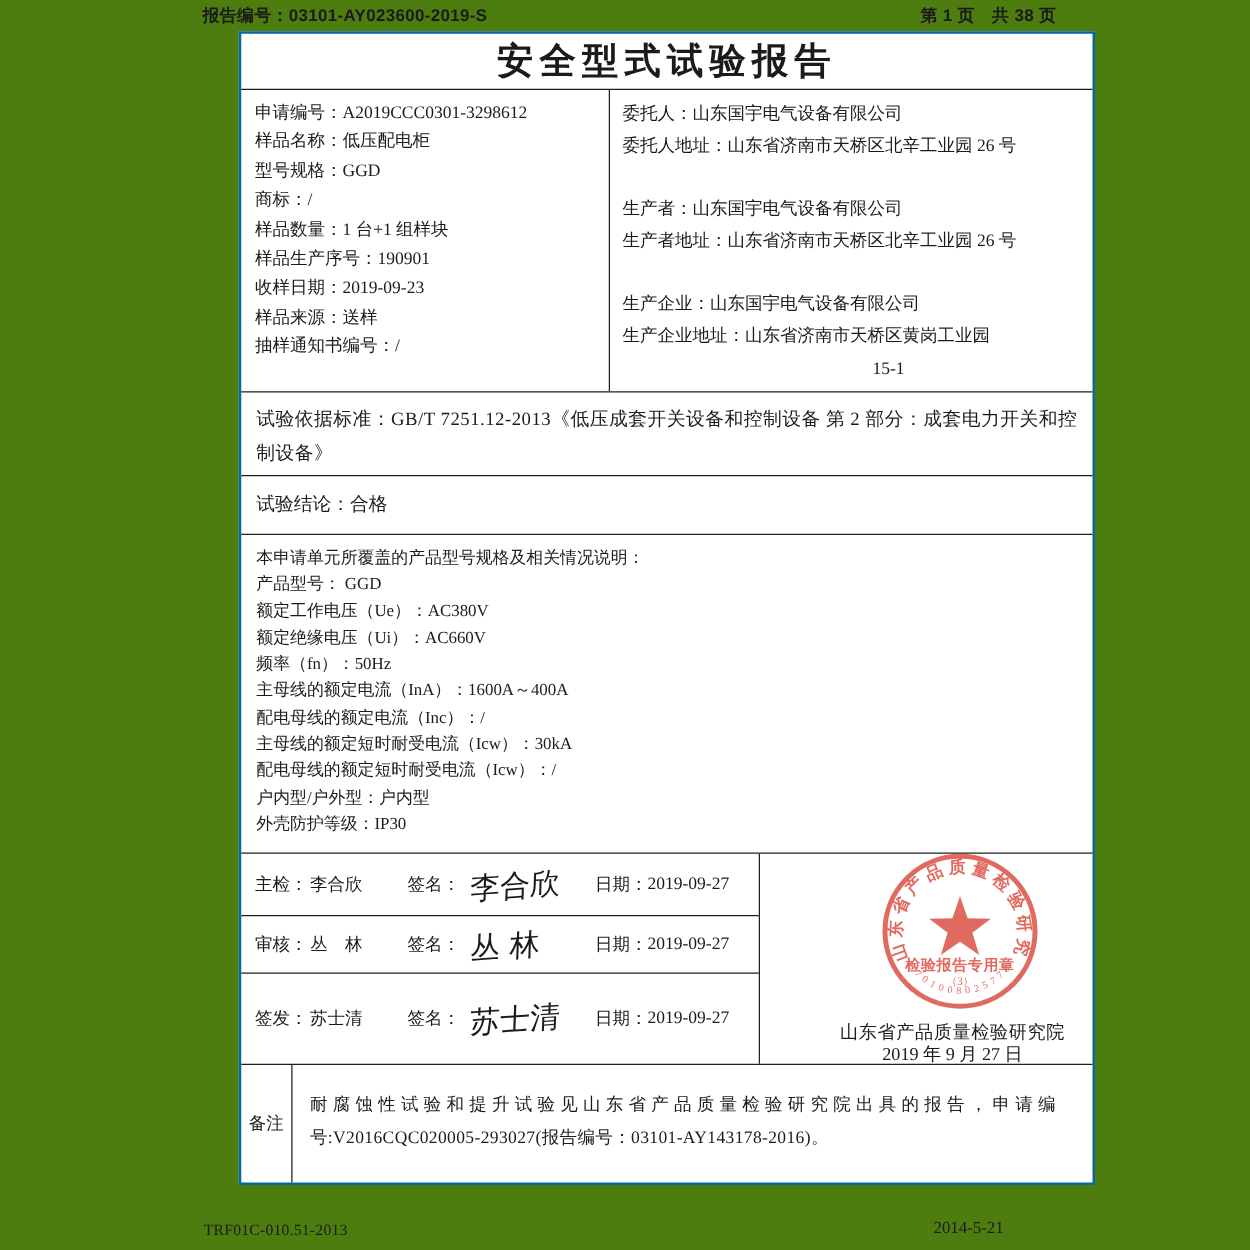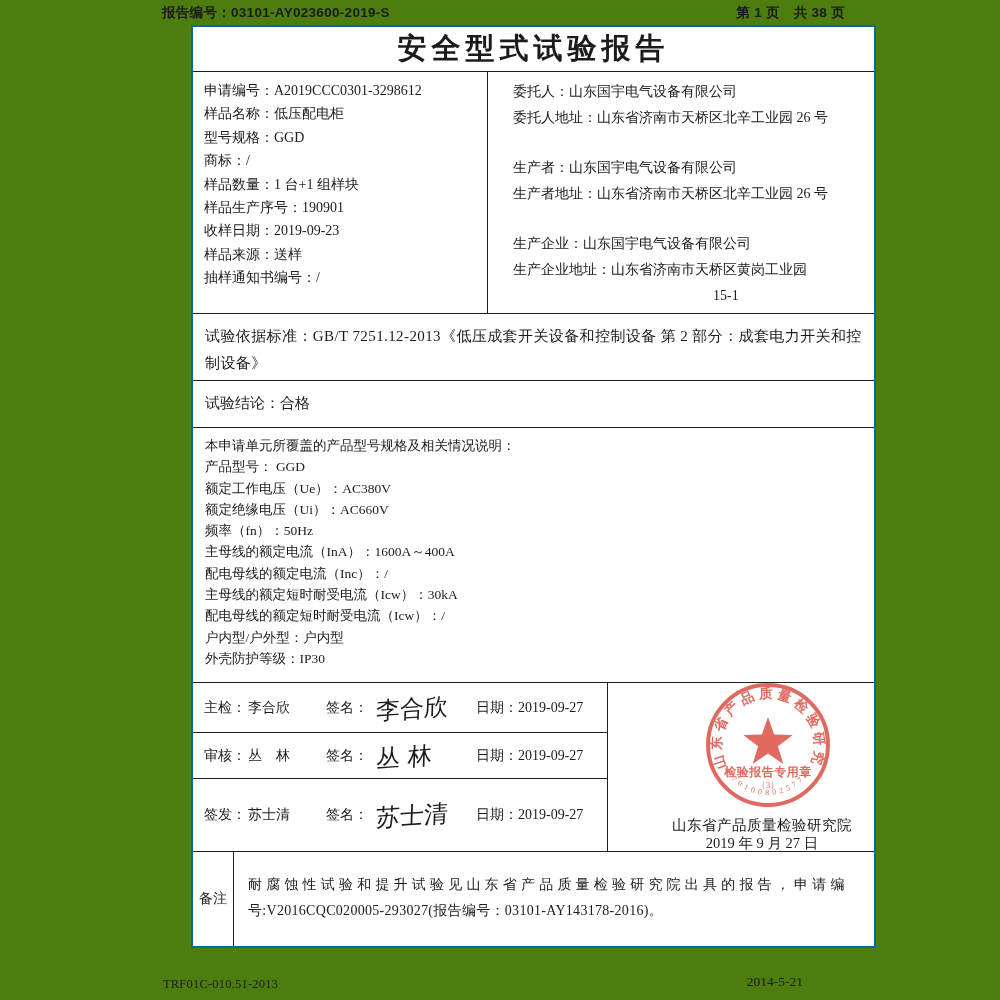--- a/index.html
+++ b/index.html
@@ -24,21 +24,21 @@
     border:2px solid #0369a1;box-sizing:border-box;background:#fff;margin-left:31px;
   }
   .row{border-top:1.5px solid #1f1f1f;box-sizing:border-box;}
   .row:first-child{border-top:none;}
 
   .row-title{
     height:44px;display:flex;align-items:center;justify-content:center;
     font-size:29px;font-weight:bold;letter-spacing:5px;
   }
 
-  .row-info{display:flex;height:242px;gap:15px;}
+  .row-info{display:flex;height:242px;}
   .info-left{
     width:295px;border-right:1.5px solid #1f1f1f;box-sizing:border-box;
     padding:7px 8px 0 11px;font-size:14px;
   }
   .info-left .ln{line-height:23.4px;white-space:nowrap;}
   .info-right{flex:1;padding:7px 6px 0 10px;font-size:14px;box-sizing:border-box;}
   .info-right .grp{margin-bottom:24px;}
   .info-right .ln{line-height:26px;}
   .addr-cont{margin-left:200px;line-height:26px;}
 

